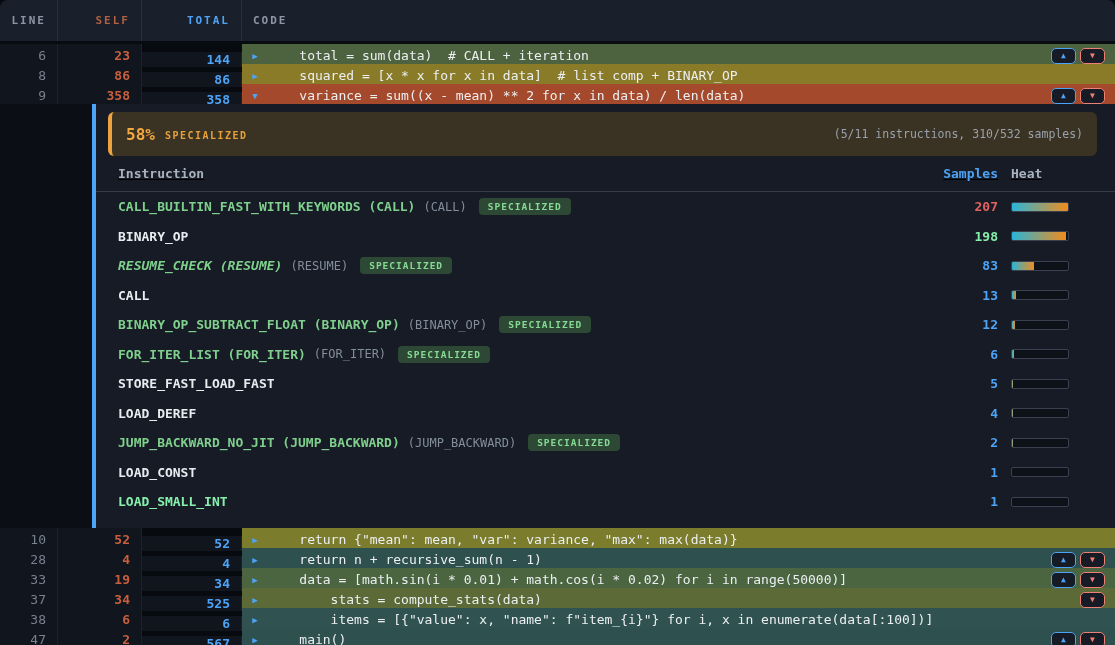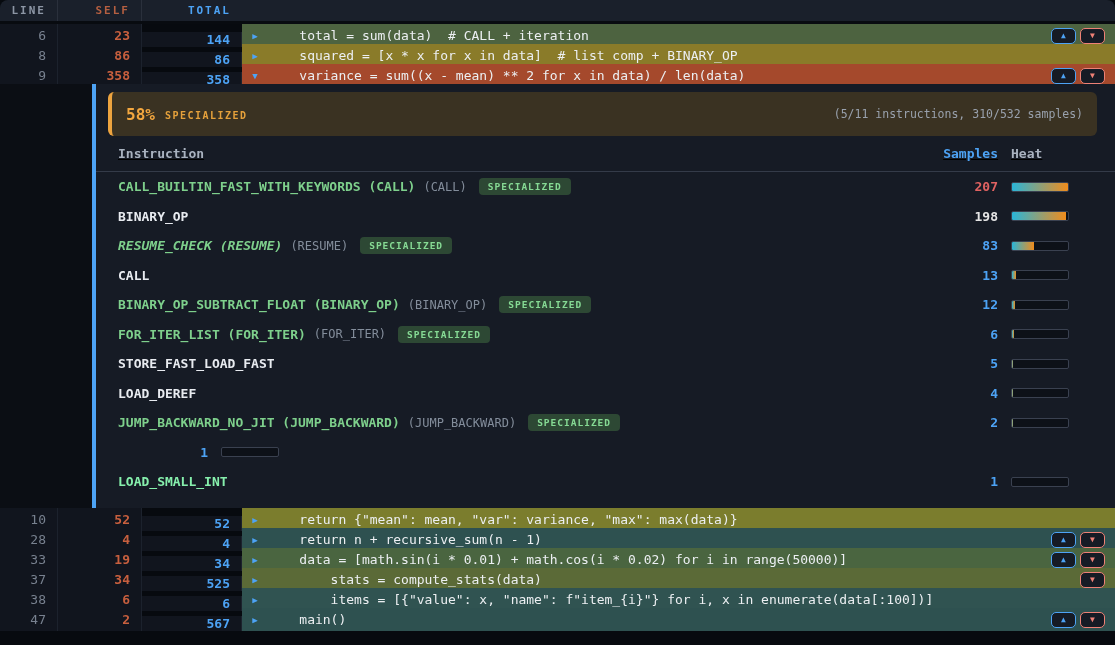--- a/index.html
+++ b/index.html
@@ -3,21 +3,21 @@
 <meta charset="utf-8">
 <style>
   * { margin:0; padding:0; box-sizing:border-box; }
   html,body { width:1115px; height:645px; overflow:hidden; background:#070a0f;
               font-family:"DejaVu Sans Mono", monospace; }
   .profiler { width:1115px; height:645px; }
 
   
   .table-header {
     display:grid; grid-template-columns:58px 84px 100px 1fr;
-    height:24px; background:#1a202b; border-bottom:3px solid #080b10;
+    height:44px; background:#1a202b; border-bottom:3px solid #080b10;
     border-radius:8px 8px 0 0; overflow:hidden;
   }
   .table-header > div {
     font-size:11px; font-weight:bold; letter-spacing:2px;
     display:flex; align-items:center; border-right:1px solid #2a303c;
   }
   .table-header > div:last-child { border-right:none; }
   .th-num { justify-content:flex-end; padding-right:11px; }
   .th-line { color:#8d96a5; }
   .th-self { color:#b55f41; }
@@ -93,20 +93,21 @@
 </style>
 </head>
 <body>
 
 <div class="profiler">
 
   <div class="table-header">
     <div class="th-num th-line">LINE</div>
     <div class="th-num th-self">SELF</div>
     <div class="th-num th-total">TOTAL</div>
+    <div class="th-code">CODE</div>
   </div>
 
   <div class="code-row">
     <div class="c-line">6</div>
     <div class="c-self">23</div>
     <div class="c-total">144</div>
     <div class="c-code" style="background: rgb(77, 99, 64);">
       <span class="expander">▶</span>
       <span class="code-text">    total = sum(data)  # CALL + iteration</span>
       <span class="spacer"></span>
@@ -164,21 +165,21 @@
         <div class="i-samples" style="color: rgb(224, 98, 97);">207</div>
         <div class="i-heat">
             <div class="fill" style="width: 100%;"></div>
           </div>
       </div>
       <div class="instr-row">
         <div class="i-name">
           <span class="i-opname" style="color: rgb(232, 235, 240);">BINARY_OP</span>
 
         </div>
-        <div class="i-samples" style="color: #e5e5e5;">198</div>
+        <div class="i-samples" style="color: #86efac;">198</div>
         <div class="i-heat">
             <div class="fill" style="width: 95.7%;"></div>
           </div>
       </div>
       <div class="instr-row">
         <div class="i-name">
           <span class="i-opname" style="color: rgb(126, 208, 140); font-style: italic;">RESUME_CHECK (RESUME)</span>
           <span class="i-base">(RESUME)</span>
           <span class="badge">SPECIALIZED</span>
         </div>
@@ -244,20 +245,24 @@
           <span class="i-opname" style="color: rgb(126, 208, 140);">JUMP_BACKWARD_NO_JIT (JUMP_BACKWARD)</span>
           <span class="i-base">(JUMP_BACKWARD)</span>
           <span class="badge">SPECIALIZED</span>
         </div>
         <div class="i-samples" style="color: rgb(77, 163, 245);">2</div>
         <div class="i-heat">
             <div class="fill" style="width: 1%;"></div>
           </div>
       </div>
       <div class="instr-row">
+        <div class="i-name">
+          <span class="i-opname" style="color: rgb(232, 235, 240);">LOAD_CONST</span>
+
+        </div>
         <div class="i-samples" style="color: rgb(77, 163, 245);">1</div>
         <div class="i-heat">
             <div class="fill" style="width: 0.5%;"></div>
           </div>
       </div>
       <div class="instr-row">
         <div class="i-name">
           <span class="i-opname" style="color: #86efac;">LOAD_SMALL_INT</span>
 
         </div>

